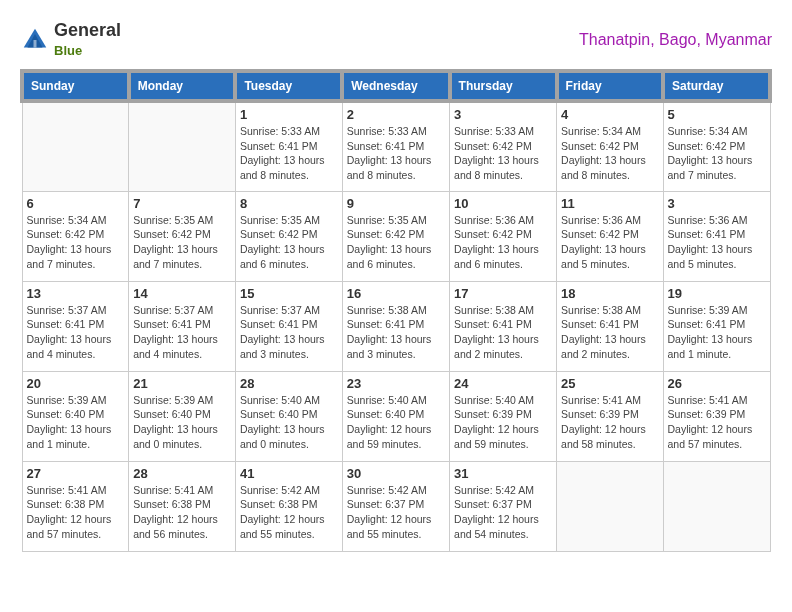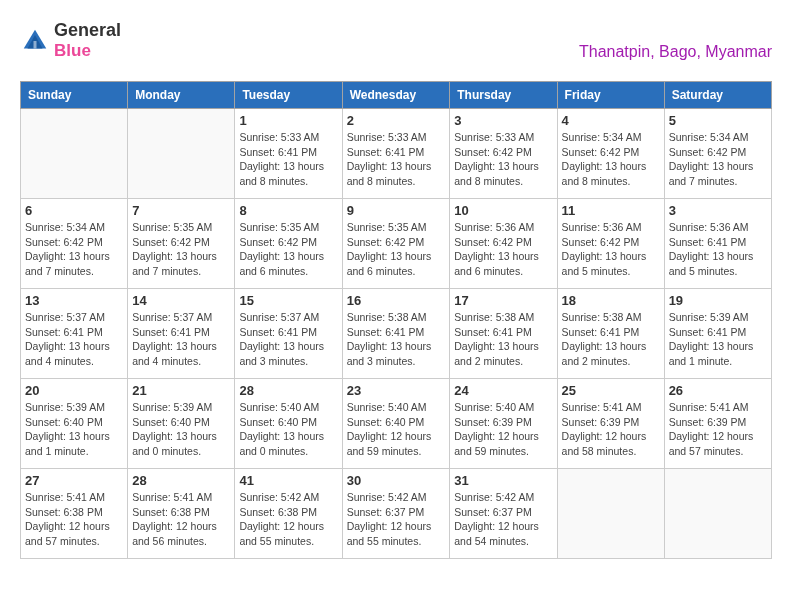--- a/index.html
+++ b/index.html
@@ -6,36 +6,36 @@
     body {
       font-family: Arial, sans-serif;
       background: #fff;
       width: 792px;
       min-height: 612px;
       padding: 20px;
     }
     .header {
       display: flex;
       justify-content: space-between;
-      align-items: flex-end;
-      margin-bottom: 20px;
+      align-items: center;
+      margin-bottom: 10px;
     }
     .logo {
       display: flex;
       align-items: center;
     }
     .logo-text-general {
       font-size: 18px;
       font-weight: bold;
       color: #333;
     }
     .logo-text-blue {
-      font-size: 17px;
-      font-weight: bold;
-      color: #ec4899;
+      font-size: 13px;
+      font-weight: bold;
+      color: #4d7c0f;
     }
     .logo-icon {
       width: 30px;
       height: 30px;
       margin-right: 4px;
     }
     .title-block {
       text-align: right;
     }
     .month-title {
@@ -52,21 +52,21 @@
       border-collapse: collapse;
       font-size: 11px;
     }
     .calendar th {
       background-color: #2a6fbb;
       color: #fff;
       padding: 6px 7px;
       text-align: left;
       font-size: 12px;
       font-weight: bold;
-      border: 1px solid #a3a3a3;
+      border: 4px solid #a3a3a3;
     }
     .calendar td {
       border: 1px solid #ccc;
       vertical-align: top;
       padding: 4px;
       width: 108px;
       min-height: 80px;
       background: #fff;
     }
     .calendar td.empty {

